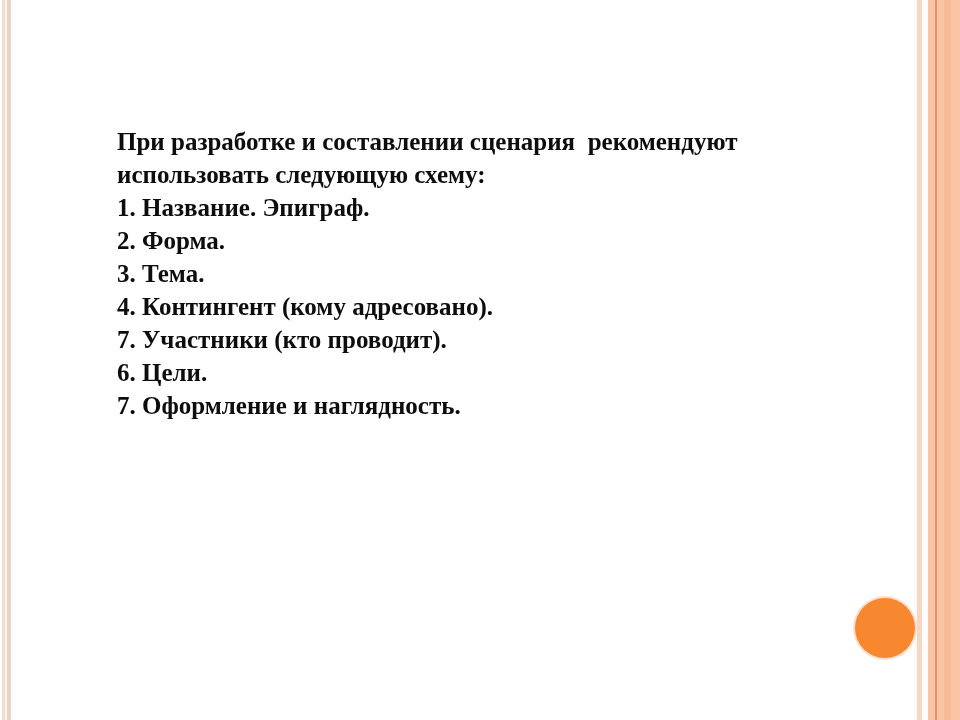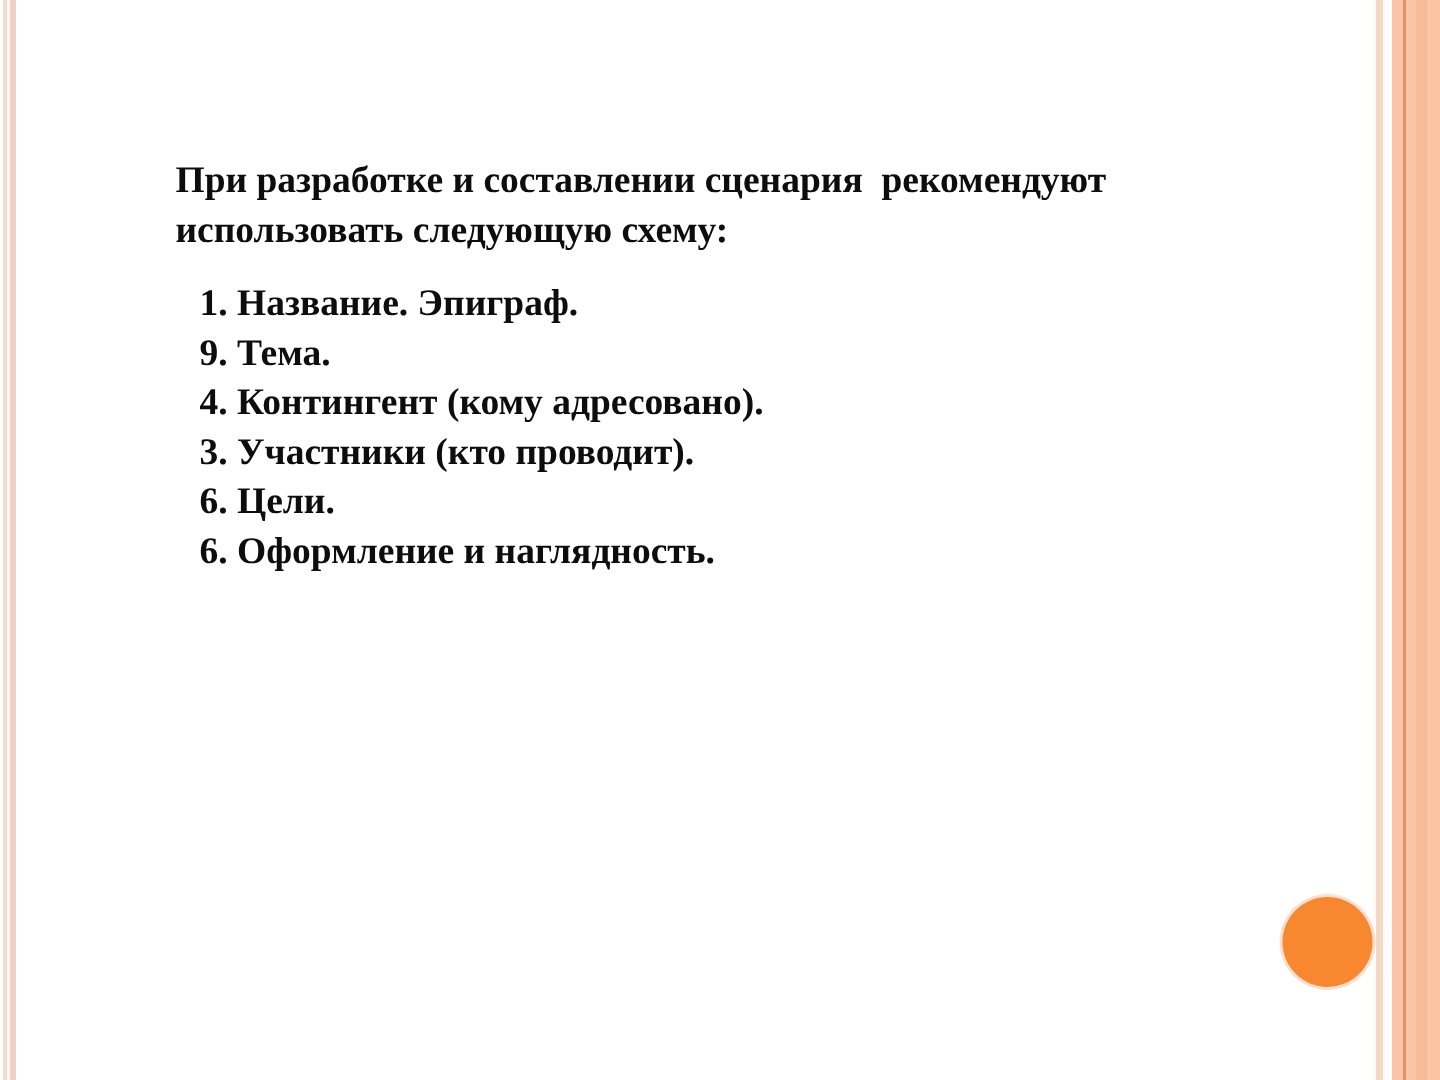--- a/index.html
+++ b/index.html
@@ -52,33 +52,33 @@
     width: 60px; height: 60px;
     border-radius: 50%;
     background: var(--circle, #F7882F);
     box-shadow: 0 0 0 2px rgba(250, 196, 165, 0.55);
   }
 
   
   .content {
     position: absolute;
     left: 117px;
-    top: 104px;
+    top: 125px;
     width: 690px;
     color: var(--text, #0d0d0d);
     font-size: 25px;
     line-height: 33px;
     font-weight: bold;
     letter-spacing: 0px;
   }
   .heading-line {
     white-space: pre-wrap; 
   }
   .scheme-list {
-    margin: 16px;
+    margin: 0;
     padding: 0;
   }
   .list-item {
     white-space: pre-wrap;
   }
 </style>
 </head>
 <body>
 
 <div>
@@ -88,21 +88,22 @@
   <div class="circle"></div>
 
   <div class="content">
     <div>
       <div class="heading-line">При разработке и составлении сценария  рекомендуют</div>
       <div class="heading-line">использовать следующую схему:</div>
     </div>
 
     <div class="scheme-list">
       <div class="list-item">1. Название. Эпиграф.</div>
-      <div class="list-item">9. Тема.</div>
+      <div class="list-item">2. Форма.</div>
+      <div class="list-item">3. Тема.</div>
       <div class="list-item">4. Контингент (кому адресовано).</div>
-      <div class="list-item">3. Участники (кто проводит).</div>
+      <div class="list-item">7. Участники (кто проводит).</div>
       <div class="list-item">6. Цели.</div>
-      <div class="list-item">6. Оформление и наглядность.</div>
+      <div class="list-item">7. Оформление и наглядность.</div>
     </div>
   </div>
 
 </div>
 
 </body></html>

